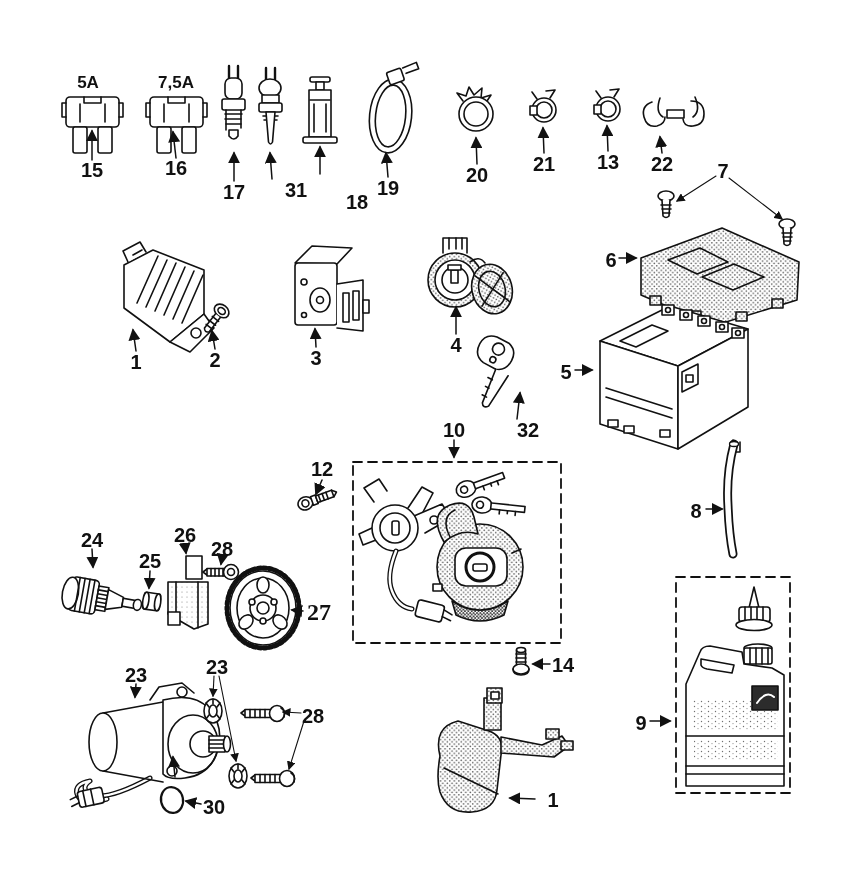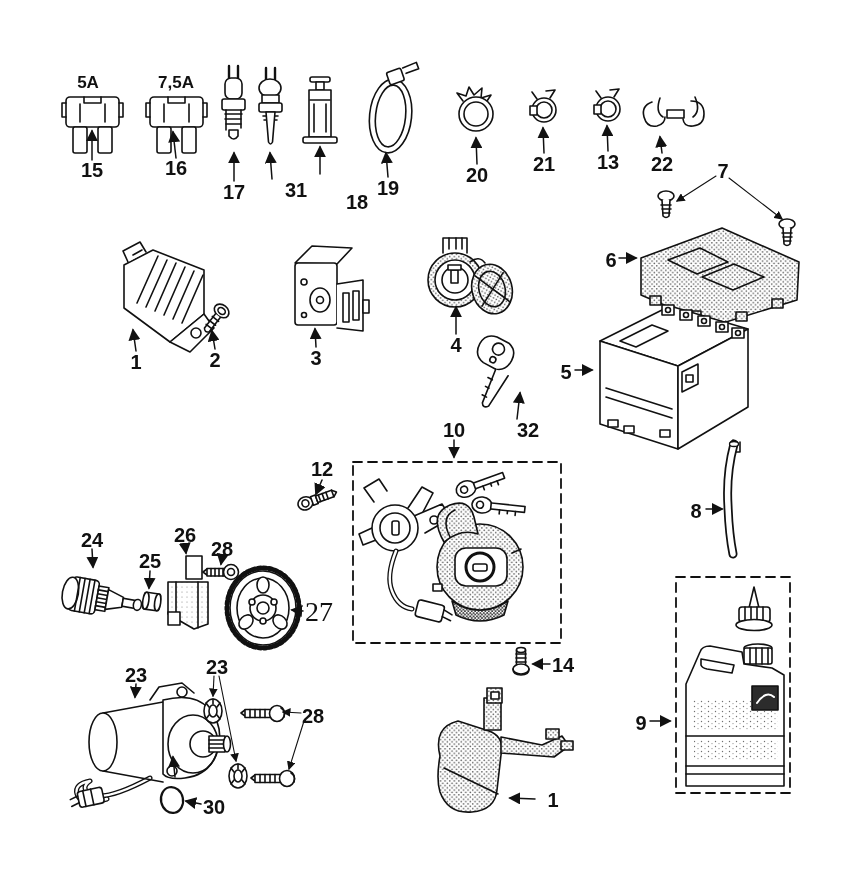--- a/index.html
+++ b/index.html
@@ -6,21 +6,21 @@
   .canvas{
     position:relative;width:851px;height:869px;background:#ffffff;overflow:hidden;
     font-family:"Liberation Sans",sans-serif;color:#111;
   }
   .diagram-svg{position:absolute;left:0;top:0;}
   .label-layer{position:absolute;left:0;top:0;width:851px;height:869px;pointer-events:none;}
   .callout{
     position:absolute;transform:translate(-50%,-50%);
     font-weight:700;font-size:20px;line-height:1;color:#111;white-space:nowrap;
   }
-  .callout.serif{font-family:"Liberation Serif",serif;font-weight:400;font-size:28px;}
+  .callout.serif{font-family:"Liberation Serif",serif;font-weight:700;font-size:24px;}
   .rating{
     position:absolute;transform:translate(-50%,-50%);
     font-weight:700;font-size:17px;line-height:1;color:#111;white-space:nowrap;
   }
 </style>
 </head>
 <body>
 
 <div class="canvas">
 

